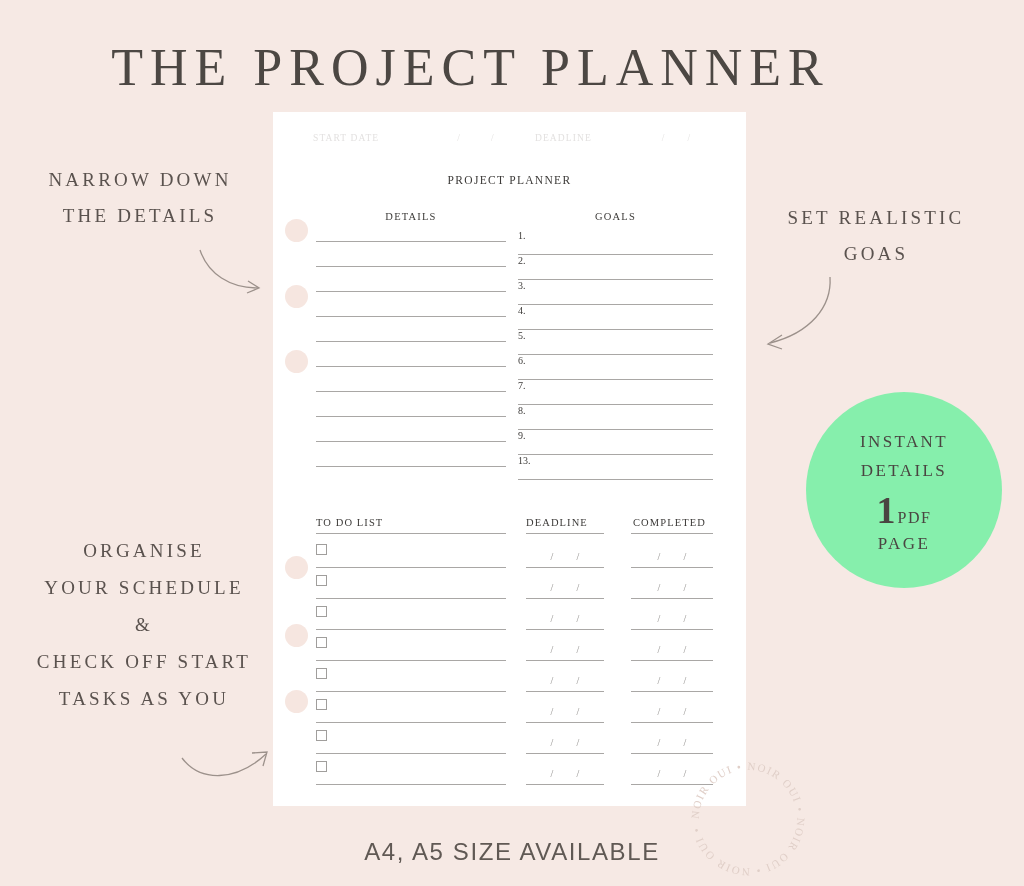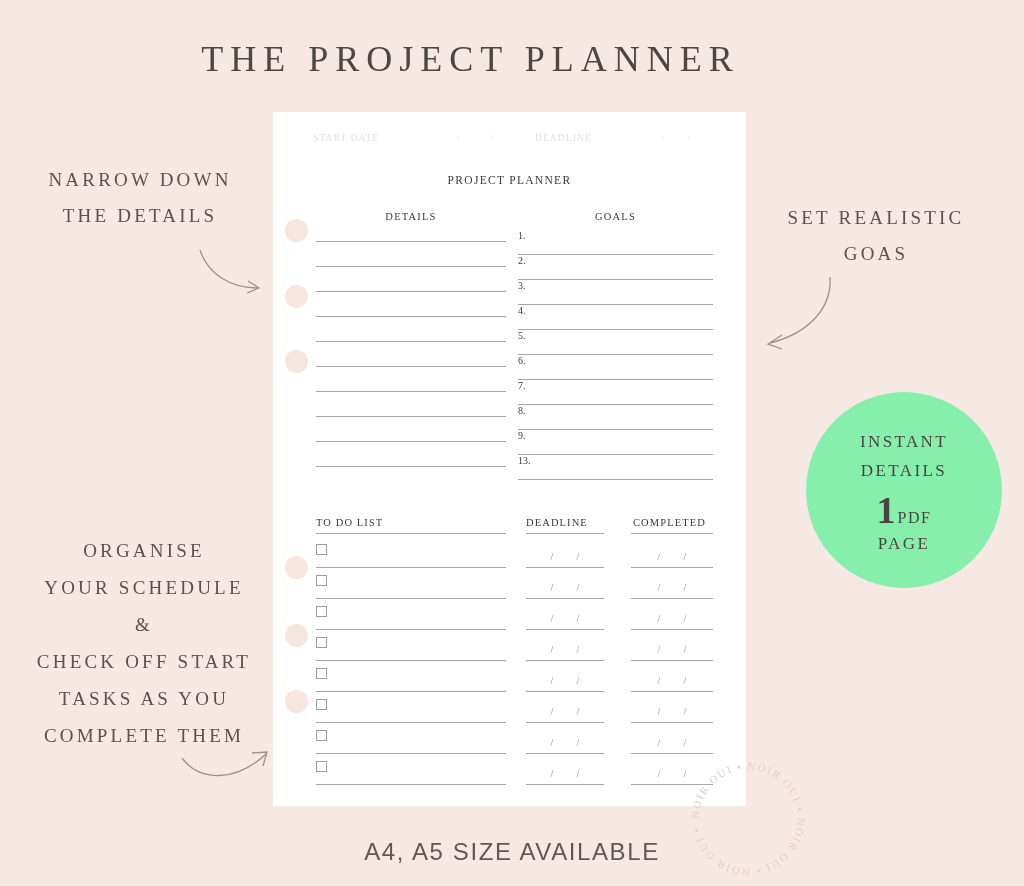--- a/index.html
+++ b/index.html
@@ -16,21 +16,21 @@
   }
 
   
   .page-title {
     position: absolute;
     top: 38px;
     left: 0;
     width: 941px;
     text-align: center;
     font-family: "Liberation Serif", serif;
-    font-size: 36px;
+    font-size: 52px;
     font-weight: 400;
     letter-spacing: 7px;
     color: #4c4743;
     white-space: nowrap;
   }
 
   
   .paper {
     position: absolute;
     left: 273px;
@@ -423,21 +423,20 @@
   <path d="M68 2 C 70 32, 48 58, 8 68" fill="none" stroke="#9c918b" stroke-width="1.3"></path>
   <path d="M20 60 L6 69 L20 74" fill="none" stroke="#9c918b" stroke-width="1.3"></path>
 </svg>
 
 <div class="annot" id="annot-schedule">
     <div>ORGANISE</div>
     <div>YOUR SCHEDULE</div>
     <div>&amp;</div>
     <div>CHECK OFF START</div>
     <div>TASKS AS YOU</div>
-    <div>COMPLETE THEM</div>
   </div>
 <svg class="arrow" style="left:180px; top:742px;" width="92" height="44" viewBox="0 0 92 44">
   <path d="M2 16 C 20 40, 56 40, 86 12" fill="none" stroke="#9c918b" stroke-width="1.3"></path>
   <path d="M72 11 L87 10 L83 24" fill="none" stroke="#9c918b" stroke-width="1.3"></path>
 </svg>
 
 <div class="badge">
   <div class="badge-line">INSTANT</div>
   <div class="badge-line">DETAILS</div>
   <div class="badge-pdf">

